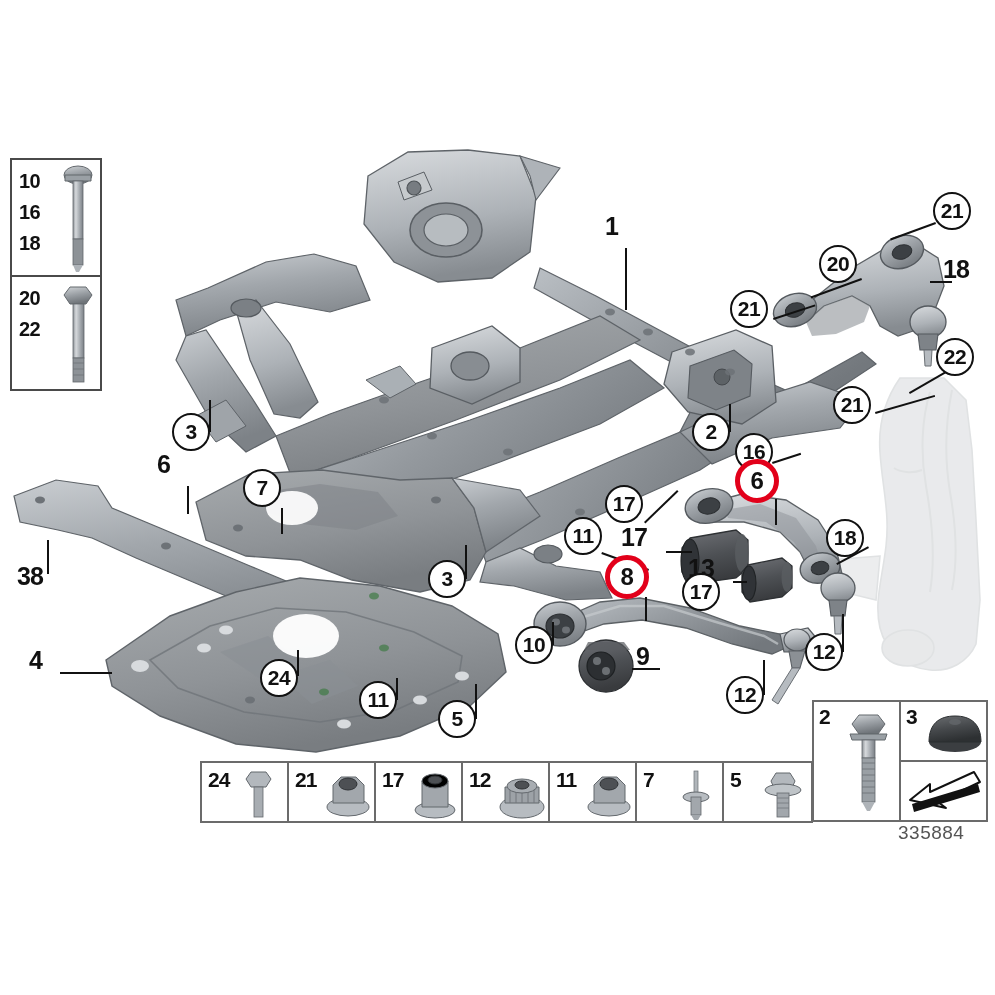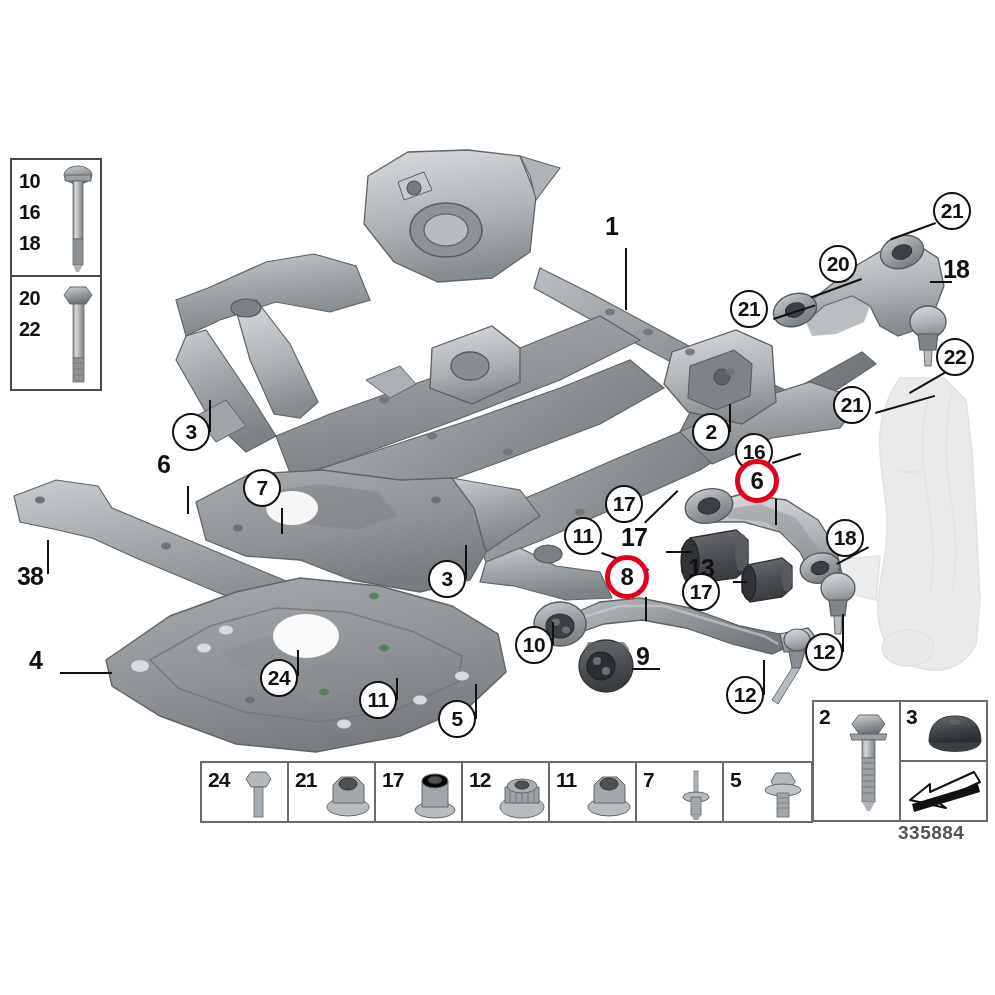--- a/index.html
+++ b/index.html
@@ -153,21 +153,20 @@
     letter-spacing: -1px;
   }
   #diagram-number {
     position: absolute;
     left: 898px; top: 822px;
     font-size: 19px;
     color: #555;
     letter-spacing: 0.5px;
     font-family: "Liberation Sans", sans-serif;
     z-index: 20;
-    font-weight: bold;
   }
 
   
   #art { position: absolute; left: 0; top: 0; width: 995px; height: 995px; z-index: 10; }
 </style>
 </head>
 <body>
 
 <div id="stage">
 

